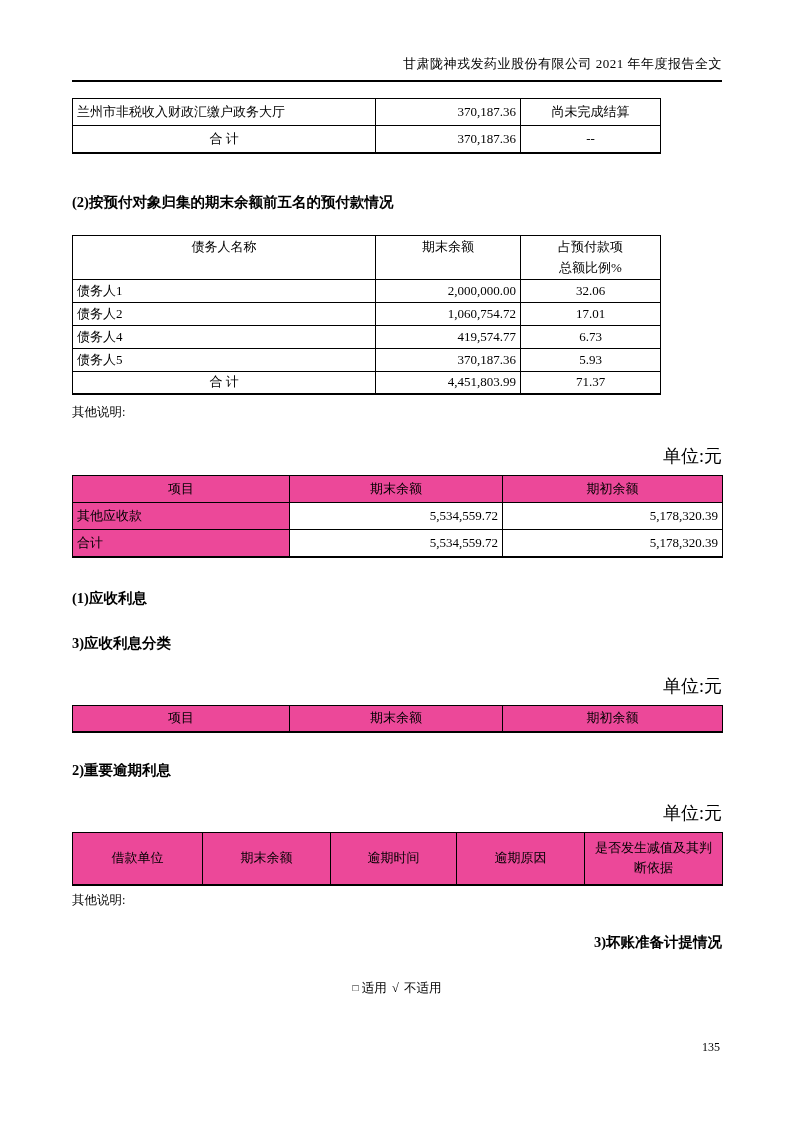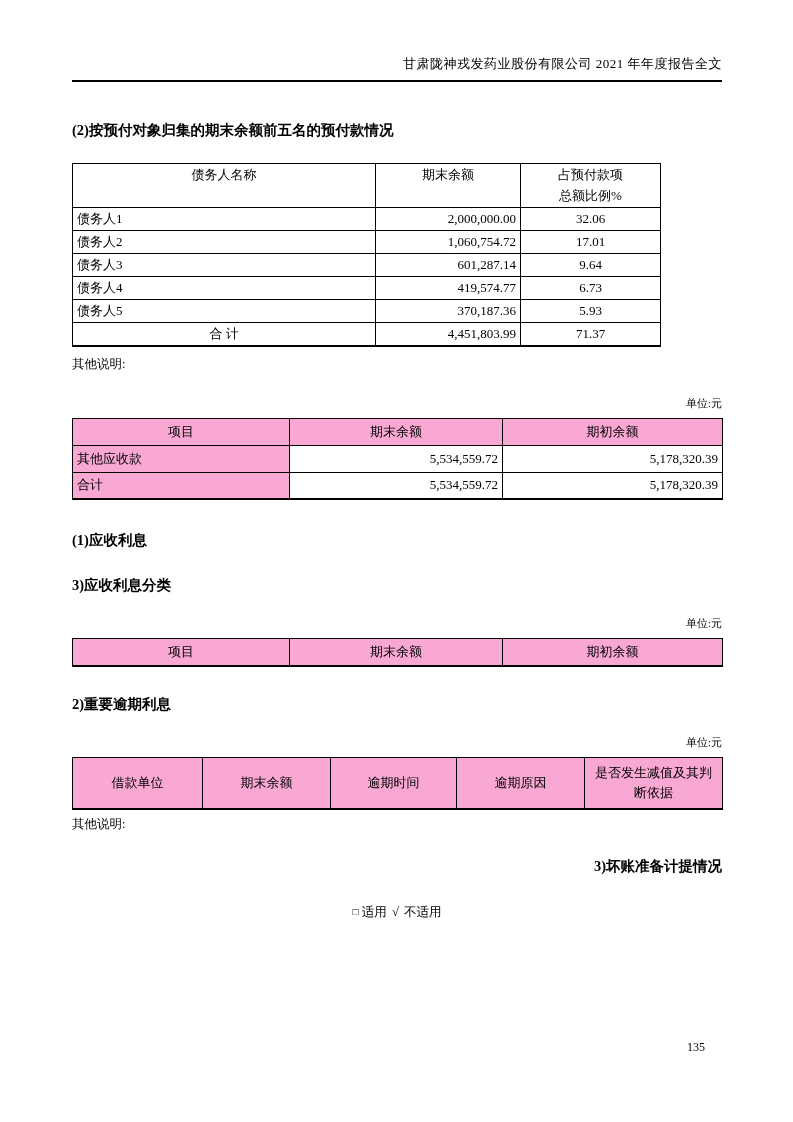--- a/index.html
+++ b/index.html
@@ -17,38 +17,38 @@
   .doc-header { text-align:right; font-size:13px; letter-spacing:0.5px; }
   .header-rule { margin-top:7px; border-bottom:2px solid #000; height:0; }
 
   table { border-collapse:collapse; table-layout:fixed; font-size:13px; }
   td { border:1px solid #000; padding:1px 4px; overflow:hidden; }
   tr.last td { border-bottom:2px solid #000; }
 
   .t-narrow { width:588px; }
   .t-wide   { width:650px; }
 
-  .gray { background:#f9a8d4; }
+  .gray { background:#ec4899; }
   .c { text-align:center; }
   .r { text-align:right; }
   .l { text-align:left; }
 
   .t-settlement { margin-top:16px; }
   .t-settlement td { height:27px; }
 
   .h-prepay { margin-top:39px; font-size:14.5px; font-weight:bold; }
   .t-prepay { margin-top:23px; }
   .t-prepay tr.hdr td { height:44px; vertical-align:top; line-height:21px; padding-top:0; }
   .t-prepay tr.data td { height:23px; }
 
   .note { margin-top:9px; font-size:12.5px; }
 
   .h-sec { font-size:14.5px; font-weight:bold; }
   .h-or { margin-top:23px; }
-  .unit { font-size:11px; text-align:right; }
+  .unit { font-size:18px; text-align:right; }
   .u1 { margin-top:23px; }
   .t-or { margin-top:7px; }
   .t-or td { height:27px; }
 
   .h-int  { margin-top:31px; }
   .h-intc { margin-top:26px; }
   .u2 { margin-top:21px; }
   .t-intc { margin-top:7px; }
   .t-intc td { height:27px; }
 
@@ -56,33 +56,52 @@
   .u3 { margin-top:21px; }
   .t-over { margin-top:7px; }
   .t-over td { height:52px; vertical-align:middle; line-height:20px; }
 
   .h-bad { margin-top:24px;text-align:right; }
   .applicability { margin-top:28px; font-size:12.5px;text-align:center; }
   .checkbox-glyph { font-size:10px; vertical-align:1px; }
   .check-glyph { padding:0 2px; }
 
   .page-number {
-    position:absolute; top:1040px; right:88px;
+    position:absolute; top:1040px; right:73px;
     font-size:12px;
   }
 </style>
 </head>
 <body>
 
 <div class="page">
   <div class="content">
 
     <div class="doc-header">甘肃陇神戎发药业股份有限公司 2021 年年度报告全文</div>
     <div class="header-rule"></div>
 
+    <table class="t-settlement t-narrow">
+      <colgroup>
+          <col style="width:303px">
+          <col style="width:145px">
+          <col style="width:140px">
+        </colgroup>
+      <tbody>
+        <tr>
+          <td class="l">兰州市非税收入财政汇缴户政务大厅</td>
+          <td class="r">370,187.36</td>
+          <td class="c">尚未完成结算</td>
+        </tr>
+        <tr class="last">
+          <td class="c">合  计</td>
+          <td class="r">370,187.36</td>
+          <td class="c">--</td>
+        </tr>
+      </tbody>
+    </table>
 
     <div class="h-prepay h-sec">(2)按预付对象归集的期末余额前五名的预付款情况</div>
 
     <table class="t-prepay t-narrow">
       <colgroup>
           <col style="width:303px">
           <col style="width:145px">
           <col style="width:140px">
         </colgroup>
       <tbody>
@@ -98,25 +117,20 @@
           <td class="l">债务人1</td>
           <td class="r">2,000,000.00</td>
           <td class="c">32.06</td>
         </tr>
         <tr class="data">
           <td class="l">债务人2</td>
           <td class="r">1,060,754.72</td>
           <td class="c">17.01</td>
         </tr>
         <tr class="data">
-          <td class="l">债务人3</td>
-          <td class="r">601,287.14</td>
-          <td class="c">9.64</td>
-        </tr>
-        <tr class="data">
           <td class="l">债务人4</td>
           <td class="r">419,574.77</td>
           <td class="c">6.73</td>
         </tr>
         <tr class="data">
           <td class="l">债务人5</td>
           <td class="r">370,187.36</td>
           <td class="c">5.93</td>
         </tr>
         <tr class="data last">

